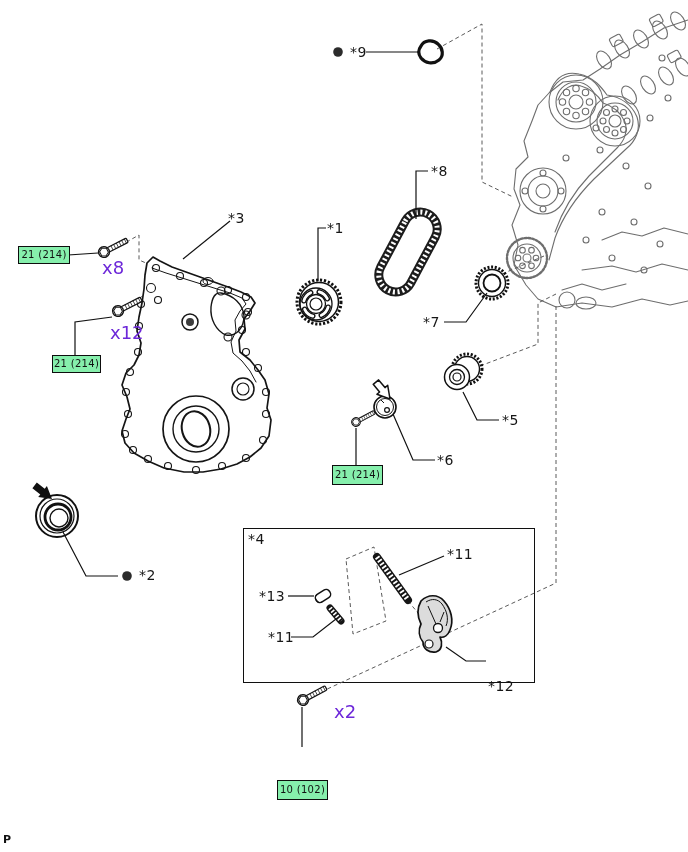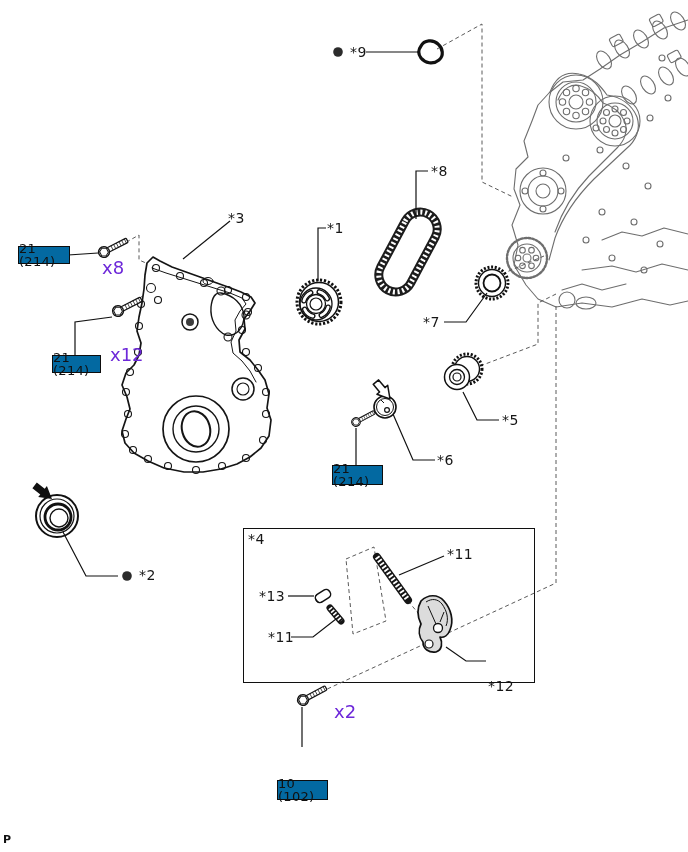--- a/index.html
+++ b/index.html
@@ -1,21 +1,21 @@
 <!DOCTYPE html>
 <html><head>
 <meta charset="utf-8">
 <style>
   html,body{margin:0;padding:0;background:#ffffff;}
   #stage{position:relative;width:688px;height:852px;background:#ffffff;overflow:hidden;
          font-family:"DejaVu Sans",sans-serif;}
   svg{position:absolute;left:0;top:0;}
   .lbl{position:absolute;font-size:14px;color:#161616;letter-spacing:.4px;white-space:nowrap;line-height:1;}
   .qty{position:absolute;font-size:18px;color:#6d28d9;white-space:nowrap;line-height:1;}
-  .tq{position:absolute;border:1.6px solid #0d0d0d;background:#0369a1;font-size:13px;color:#111;
+  .tq{position:absolute;border:1.6px solid #0d0d0d;background:#86efac;font-size:10px;color:#111;
       display:flex;align-items:center;justify-content:center;line-height:1;letter-spacing:.3px;}
   .detailbox{position:absolute;border:1.6px solid #101010;background:transparent;}
   .pletter{position:absolute;font-size:11px;color:#111;font-weight:bold;line-height:1;}
 </style>
 </head>
 <body>
 
 <div id="stage">
 
   <div class="detailbox" style="left:243px;top:528px;width:290px;height:153px;"></div>
@@ -301,18 +301,18 @@
   <div class="lbl" style="left:447px;top:547px;">*11</div>
   <div class="lbl" style="left:268px;top:630px;">*11</div>
   <div class="lbl" style="left:488px;top:679px;">*12</div>
 
   <div class="tq" style="left:18px;top:246px;width:50px;height:16px;">21 (214)</div>
   <div class="tq" style="left:52px;top:355px;width:47px;height:16px;">21 (214)</div>
   <div class="tq" style="left:332px;top:465px;width:49px;height:18px;">21 (214)</div>
   <div class="tq" style="left:277px;top:780px;width:49px;height:18px;">10 (102)</div>
 
   <div class="qty" style="left:102px;top:259px;">x8</div>
-  <div class="qty" style="left:110px;top:324px;margin-top:22px;">x12</div>
+  <div class="qty" style="left:110px;top:324px;">x12</div>
   <div class="qty" style="left:308px;top:703px;margin-left:26px;">x2</div>
 
   <div class="pletter" style="left:3px;top:834px;">P</div>
 
 </div>
 
 </body></html>

